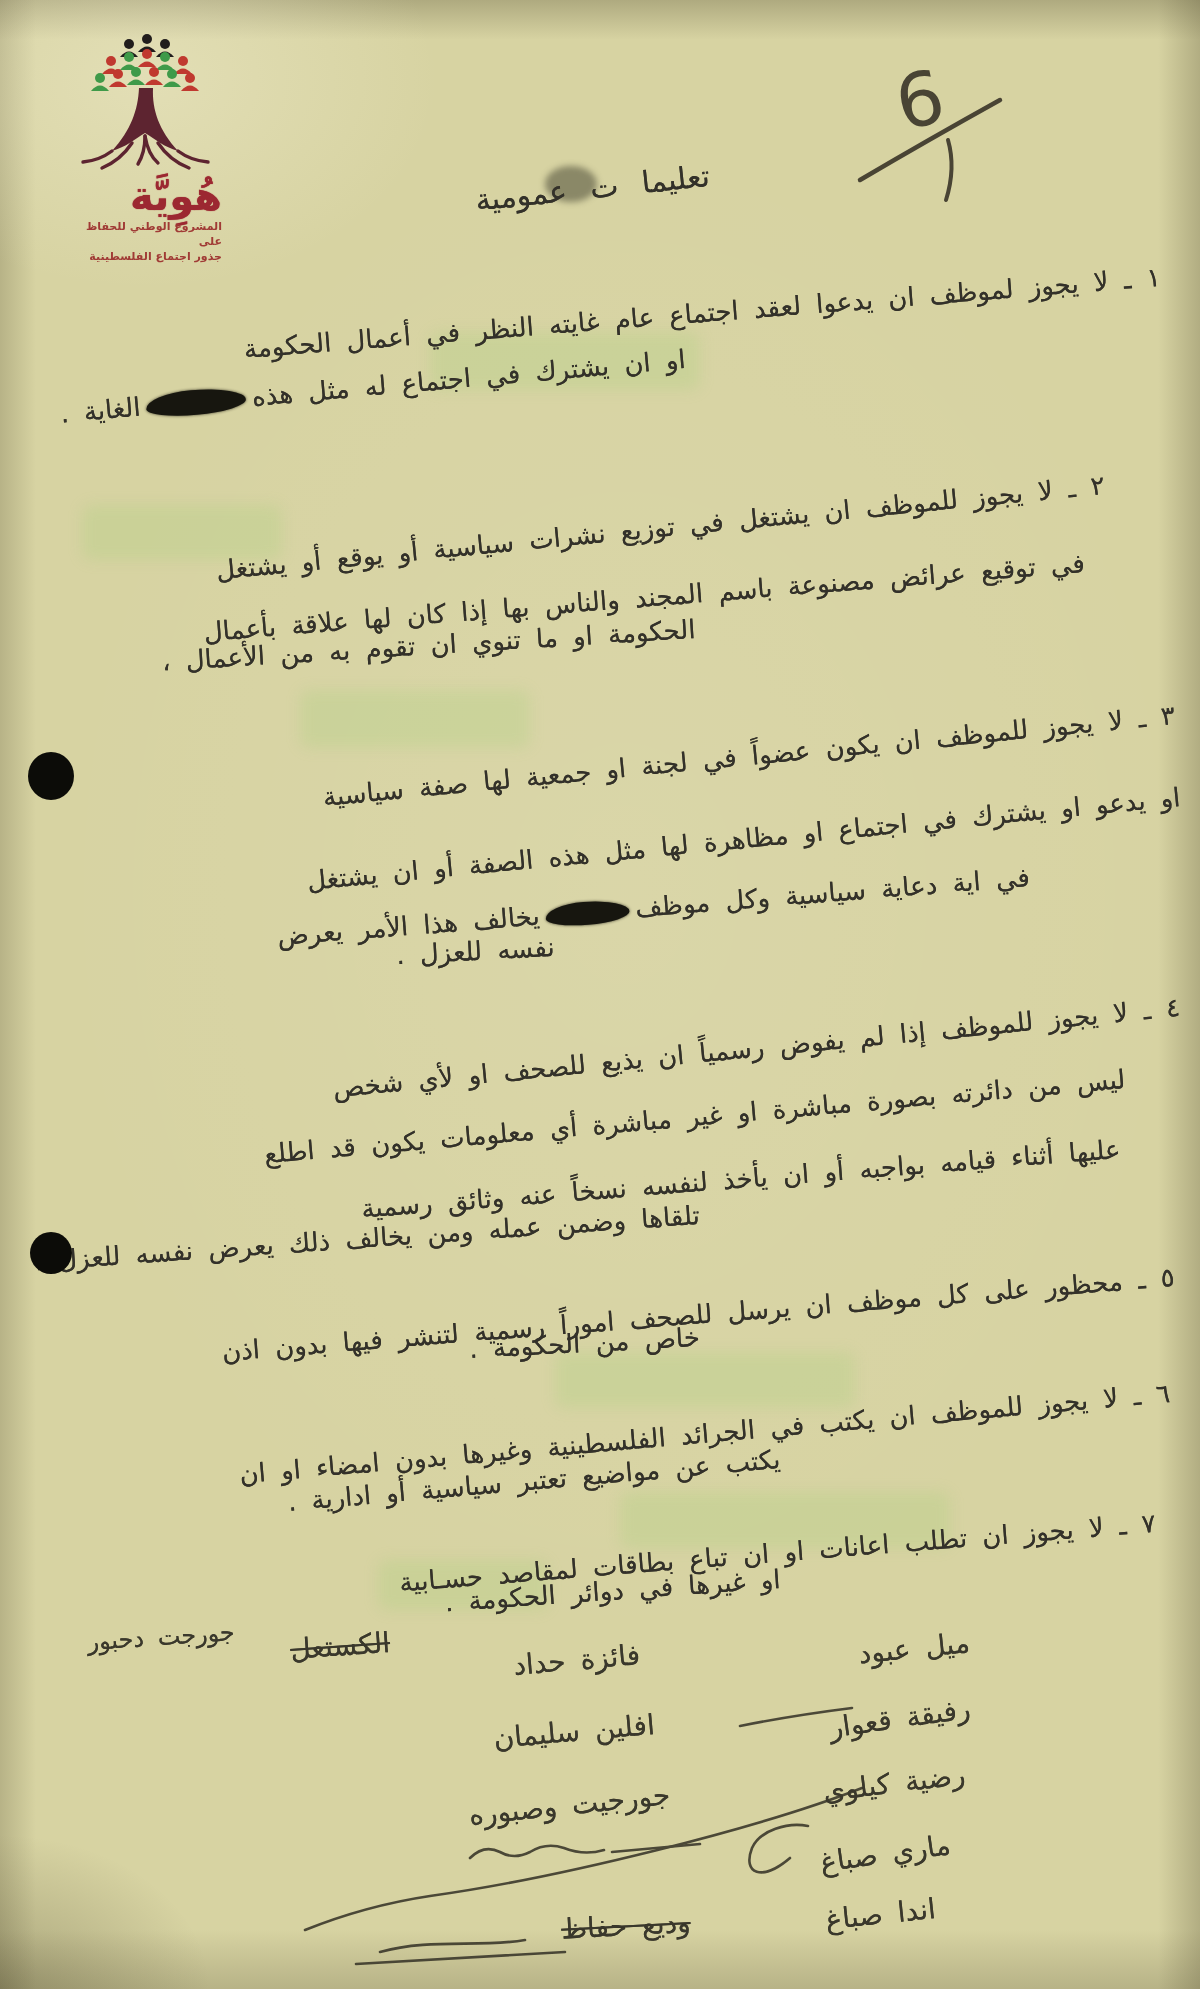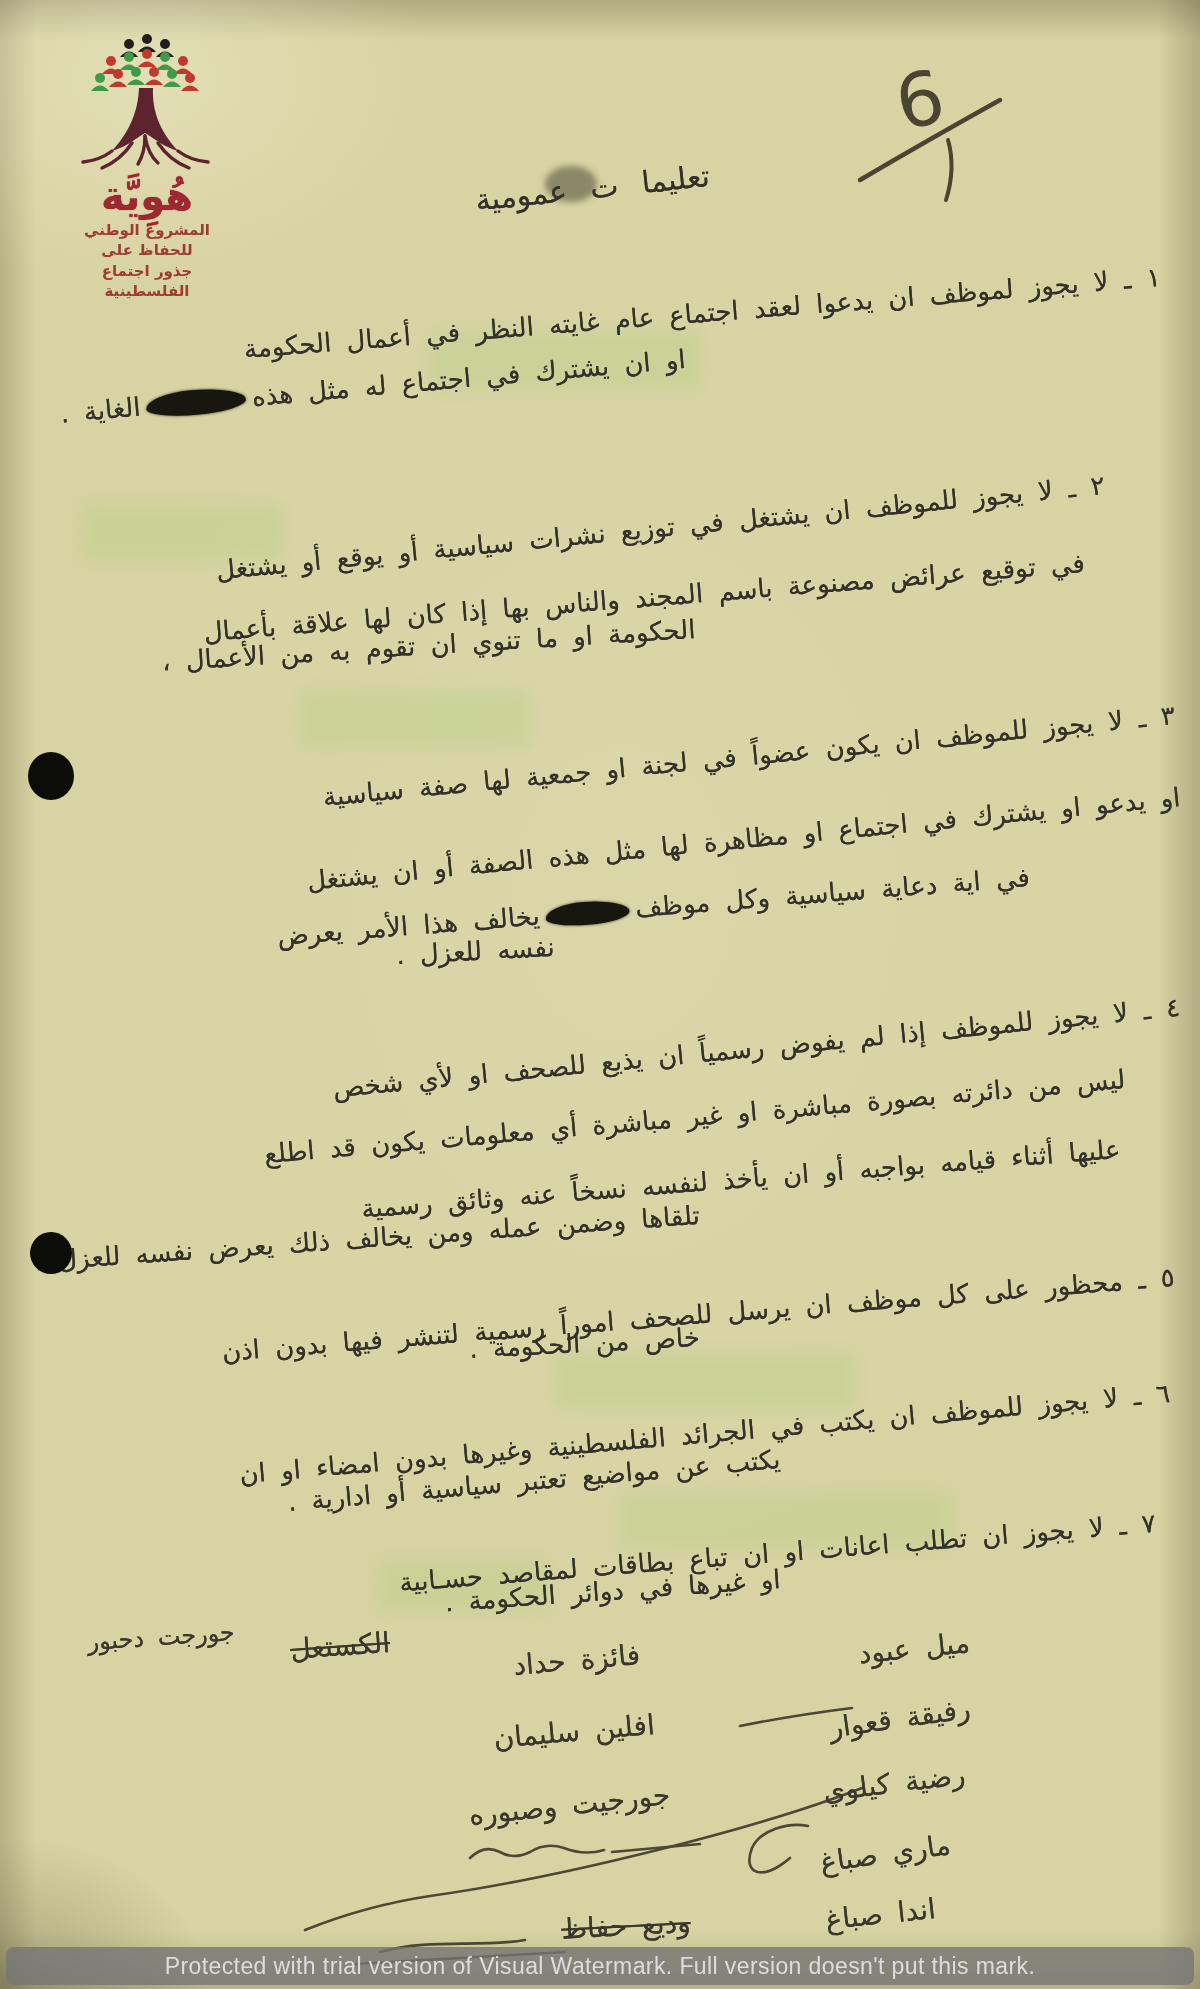--- a/index.html
+++ b/index.html
@@ -30,26 +30,26 @@
     display:inline-block;background:#17160f;border-radius:46% 54% 50% 50%/60% 55% 45% 40%;
     vertical-align:-4px;box-shadow:0 0 3px rgba(20,18,10,.8);
   }
   .blob-1{width:100px;height:25px;margin:0 6px;}
   .blob-2{width:84px;height:23px;margin:0 6px;}
   .hole{position:absolute;background:#0c0c08;border-radius:50%;z-index:40;}
   .tint{position:absolute;background:rgba(150,205,110,.20);filter:blur(7px);border-radius:10px;z-index:5;}
   .smudge{position:absolute;background:rgba(45,44,32,.45);filter:blur(3px);border-radius:50%;z-index:25;}
   .strokes{position:absolute;left:0;top:0;z-index:20;pointer-events:none;}
   
-  .logo{position:absolute;left:72px;top:30px;width:150px;text-align:center;z-index:30;}
+  .logo{position:absolute;left:72px;top:30px;width:150px;z-index:30;}
   .logo-wordmark{
     font-size:40px;font-weight:bold;color:#9c2831;line-height:1;margin-top:-6px;
     text-shadow:0 0 1px #9c2831;direction:rtl;
   }
-  .logo-sub{font-size:15px;font-weight:bold;color:#a03a35;direction:rtl;line-height:1.35;margin-top:4px;}
+  .logo-sub{font-size:11px;font-weight:bold;color:#a03a35;direction:rtl;line-height:1.35;margin-top:4px;}
   
   .corner-num{position:absolute;left:848px;top:28px;z-index:30;}
   
   .watermark{
     position:absolute;left:6px;right:6px;bottom:4px;height:38px;border-radius:8px;
     background:rgba(118,118,116,.80);display:flex;align-items:center;justify-content:center;
     z-index:60;
   }
   .watermark span{
     font-family:"Liberation Sans", sans-serif;font-size:23px;color:#dddddd;letter-spacing:.4px;
@@ -207,17 +207,14 @@
       <path d="M612,1852 L700,1844"></path>
       <path d="M380,1952 C430,1938 480,1948 525,1940"></path>
       <path d="M356,1964 L565,1952"></path>
       <path d="M740,1726 C780,1718 820,1712 852,1708"></path>
     </g>
   </svg>
 
   <div class="hole" style="left:28px;top:752px;width:46px;height:48px;"></div>
   <div class="hole" style="left:30px;top:1232px;width:42px;height:42px;"></div>
 
-  <div class="watermark">
-    <span>Protected with trial version of Visual Watermark. Full version doesn't put this mark.</span>
-  </div>
 
 </div>
 
 </body></html>

